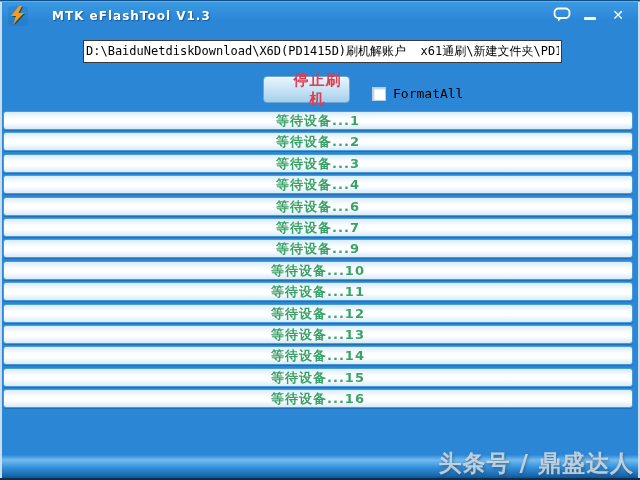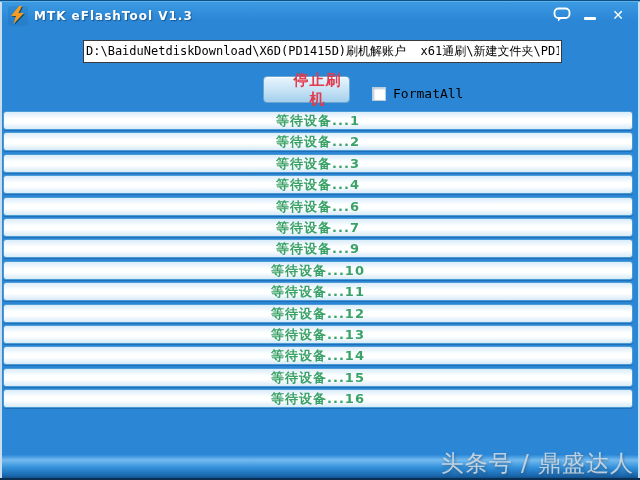--- a/index.html
+++ b/index.html
@@ -16,21 +16,21 @@
   .edge-bottom{position:absolute;left:0;bottom:0;width:640px;height:2px;background:#0a2f52;}
 
   
   .titlebar{
     position:absolute;left:2px;top:2px;right:2px;height:27px;
     background:linear-gradient(#3b9ae2,#2b86d6 70%);
     display:flex;align-items:center;
   }
   .app-icon{width:20px;height:20px;margin-left:6px;flex:0 0 auto;}
   .title-text{
-    color:#fff;font-weight:bold;font-size:12px;margin-left:6px;
+    color:#fff;font-weight:bold;font-size:12px;margin-left:24px;
     text-shadow:1px 1px 1px rgba(0,40,80,.5);letter-spacing:1px;
   }
   .win-controls{position:absolute;right:6px;top:3px;display:flex;align-items:center;}
   .win-btn{
     width:28px;height:20px;display:flex;align-items:center;justify-content:center;
     color:#fff;cursor:default;
   }
   .min-glyph{width:12px;height:3px;background:#fff;margin-top:6px;border-radius:1px;}
   .close-glyph{font-size:14px;font-weight:bold;line-height:20px;}
 
@@ -77,21 +77,21 @@
     font-size:13px;color:#3ba267;letter-spacing:1px;line-height:17px;
   }
 
   
   .bottom-strip{
     position:absolute;left:2px;right:2px;top:455px;height:23px;
     background:linear-gradient(#2e8ad8 0%,#74baef 22%,#3290da 55%,#1a67ae 90%,#13538d 100%);
   }
   .watermark{
     position:absolute;right:6px;bottom:1px;
-    font-size:23px;font-weight:normal;letter-spacing:1px;
+    font-size:23px;font-weight:bold;letter-spacing:1px;
     color:rgba(219,224,229,.82);
     text-shadow:1px 2px 3px rgba(40,70,100,.55);
     white-space:nowrap;
   }
 </style>
 </head>
 <body>
 
 <div class="window">
   <div class="edge-top"></div>

